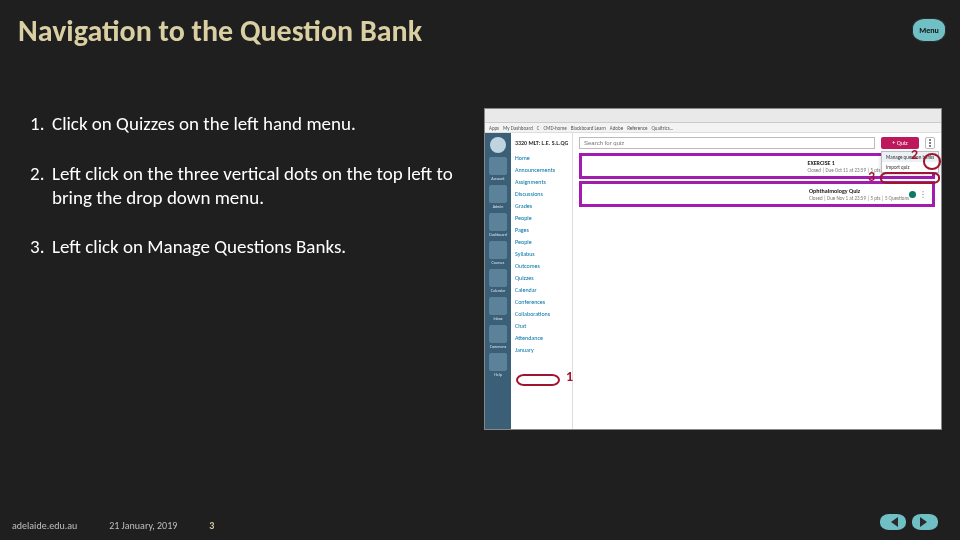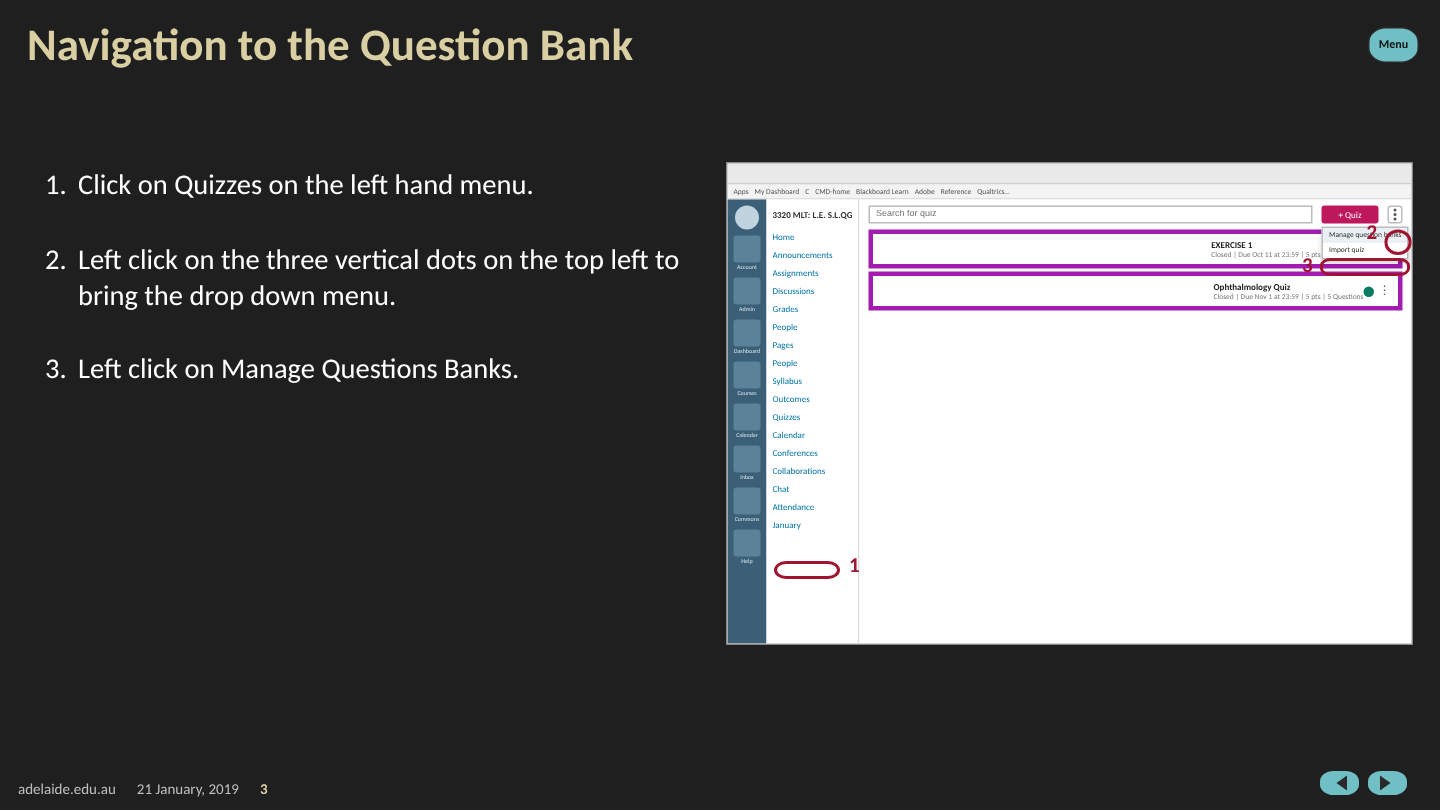--- a/index.html
+++ b/index.html
@@ -209,21 +209,21 @@
   .dropdown .hl { background: #eaf0f3; }
 
   
   .footer {
     position: absolute;
     left: 12px;
     bottom: 8px;
     font-size: 10px;
     color: #bfbfbf;
     display: flex;
-    gap: 14px;
+    gap: 32px;
     align-items: baseline;
   }
   .footer .pg { color: #d7cda0; font-weight: 600; }
 
   .nav-arrows {
     position: absolute;
     right: 22px; bottom: 10px;
     display: flex; gap: 6px;
   }
   .nav-arrows .arrow {

